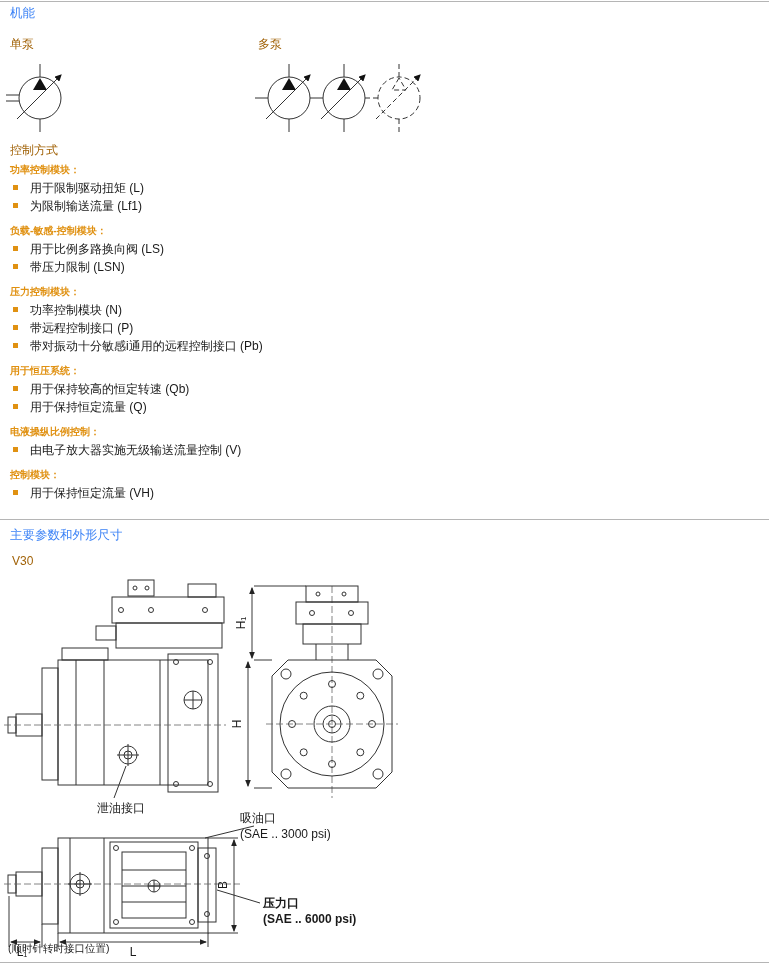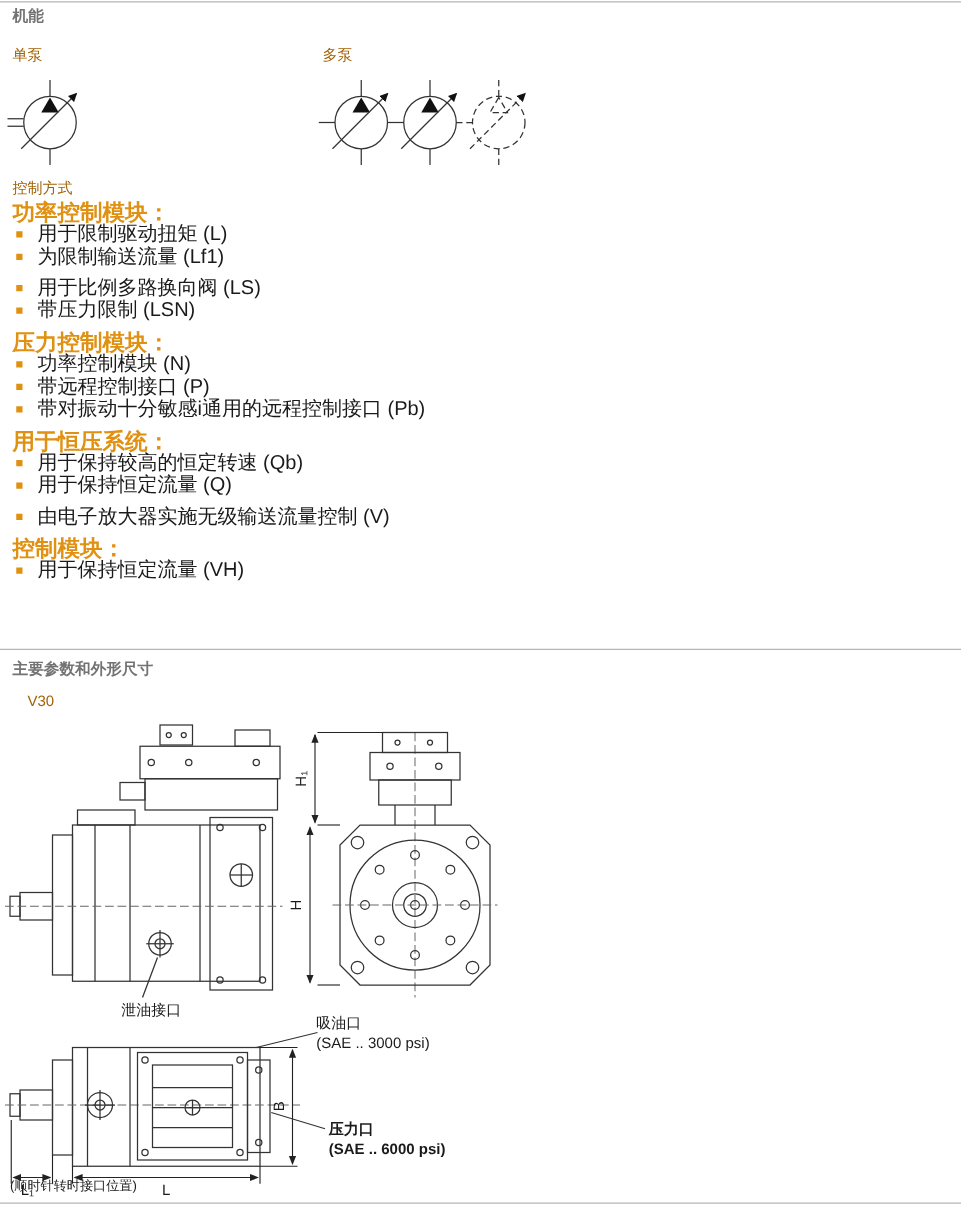--- a/index.html
+++ b/index.html
@@ -1,25 +1,25 @@
 <!DOCTYPE html>
 <html><head>
 <meta charset="utf-8">
 <style>
   * { margin:0; padding:0; box-sizing:border-box; }
   html,body { background:#ffffff; }
   body { font-family:"Liberation Sans", sans-serif; color:#1a1a1a; }
   .page { position:relative; width:769px; height:970px; background:#fff; overflow:hidden; }
   .rule { position:absolute; left:0; width:769px; height:1px; background:#b5b5b5; }
-  .h-orange { position:absolute; color:#737373; font-size:12.5px; font-weight:bold; }
+  .h-orange { position:absolute; color:#3b82f6; font-size:12.5px; font-weight:normal; }
   .txt { position:absolute; font-size:12px; color:#a16207; }
   .sections { position:absolute; left:10px; top:161px; width:620px; }
   .ctl-section { margin-bottom:7px; }
-  .ctl-title { color:#E09112; font-weight:bold; font-size:18px; line-height:18px; }
-  .ctl-item { display:flex; align-items:flex-start; line-height:18px; font-size:16px; }
+  .ctl-title { color:#E09112; font-weight:bold; font-size:10px; line-height:18px; }
+  .ctl-item { display:flex; align-items:flex-start; line-height:18px; font-size:12px; }
   .bullet { width:5px; height:5px; background:#E09112; margin:6px 12px 0 3px; flex:none; }
   .callout { position:absolute; font-size:12px; line-height:16px; color:#1a1a1a; }
   .note { position:absolute; font-size:10.5px; color:#1a1a1a; }
   svg { position:absolute; }
   svg .ln { stroke:#333; fill:none; stroke-width:1; }
   svg .fillb { fill:#111; stroke:none; }
   svg .cl { stroke:#666; fill:none; stroke-width:0.8; stroke-dasharray:7 3; }
   svg .dash { stroke-dasharray:5 3; }
   svg .dim { stroke:#222; fill:none; stroke-width:0.9; }
   svg text { font-family:"Liberation Sans", sans-serif; font-size:12px; fill:#1a1a1a; }
@@ -86,20 +86,21 @@
           <span class="bullet"></span>
           <span>用于限制驱动扭矩 (L)</span>
         </div>
       <div class="ctl-item">
           <span class="bullet"></span>
           <span>为限制输送流量 (Lf1)</span>
         </div>
     </div>
 
     <div class="ctl-section">
+      <div class="ctl-title">负载-敏感-控制模块：</div>
       <div class="ctl-item">
           <span class="bullet"></span>
           <span>用于比例多路换向阀 (LS)</span>
         </div>
       <div class="ctl-item">
           <span class="bullet"></span>
           <span>带压力限制 (LSN)</span>
         </div>
     </div>
 
@@ -125,41 +126,42 @@
           <span class="bullet"></span>
           <span>用于保持较高的恒定转速 (Qb)</span>
         </div>
       <div class="ctl-item">
           <span class="bullet"></span>
           <span>用于保持恒定流量 (Q)</span>
         </div>
     </div>
 
     <div class="ctl-section">
+      <div class="ctl-title">电液操纵比例控制：</div>
       <div class="ctl-item">
           <span class="bullet"></span>
           <span>由电子放大器实施无级输送流量控制 (V)</span>
         </div>
     </div>
 
     <div class="ctl-section">
       <div class="ctl-title">控制模块：</div>
       <div class="ctl-item">
           <span class="bullet"></span>
           <span>用于保持恒定流量 (VH)</span>
         </div>
     </div>
 
   </div>
 
   <div class="rule" style="top:519px;"></div>
 
   <div class="h-orange" style="left:10px; top:527px;">主要参数和外形尺寸</div>
 
-  <div class="txt" style="left:22px; top:554px;">V30</div>
+  <div class="txt" style="left:12px; top:554px;">V30</div>
 
   <svg style="left:0; top:570px;" width="769" height="400" viewBox="0 0 769 400">
     <defs>
       <marker id="darr" viewBox="0 0 10 10" refX="8.5" refY="5" markerWidth="8" markerHeight="8" orient="auto-start-reverse">
         <path d="M0,1 L10,5 L0,9 z" fill="#222"></path>
       </marker>
     </defs>
 
     <g>
       <rect class="ln" x="128" y="10" width="26" height="16"></rect>
@@ -286,21 +288,21 @@
         <text x="22" y="386" text-anchor="middle">L₁</text>
       </g>
     </g>
 
     <line class="ln" x1="254" y1="256" x2="205" y2="268"></line>
     <line class="ln" x1="260" y1="333" x2="217" y2="320"></line>
   </svg>
 
   <div class="callout" style="left:97px; top:800px;">泄油接口</div>
 
-  <div class="callout" style="left:253px; top:810px;">
+  <div class="callout" style="left:240px; top:810px;">
     <div>吸油口</div>
     <div>(SAE .. 3000 psi)</div>
   </div>
 
   <div class="callout" style="left:263px; top:895px;font-weight:bold;">
     <div>压力口</div>
     <div>(SAE .. 6000 psi)</div>
   </div>
 
   <div class="note" style="left:8px; top:942px;">(顺时针转时接口位置)</div>

